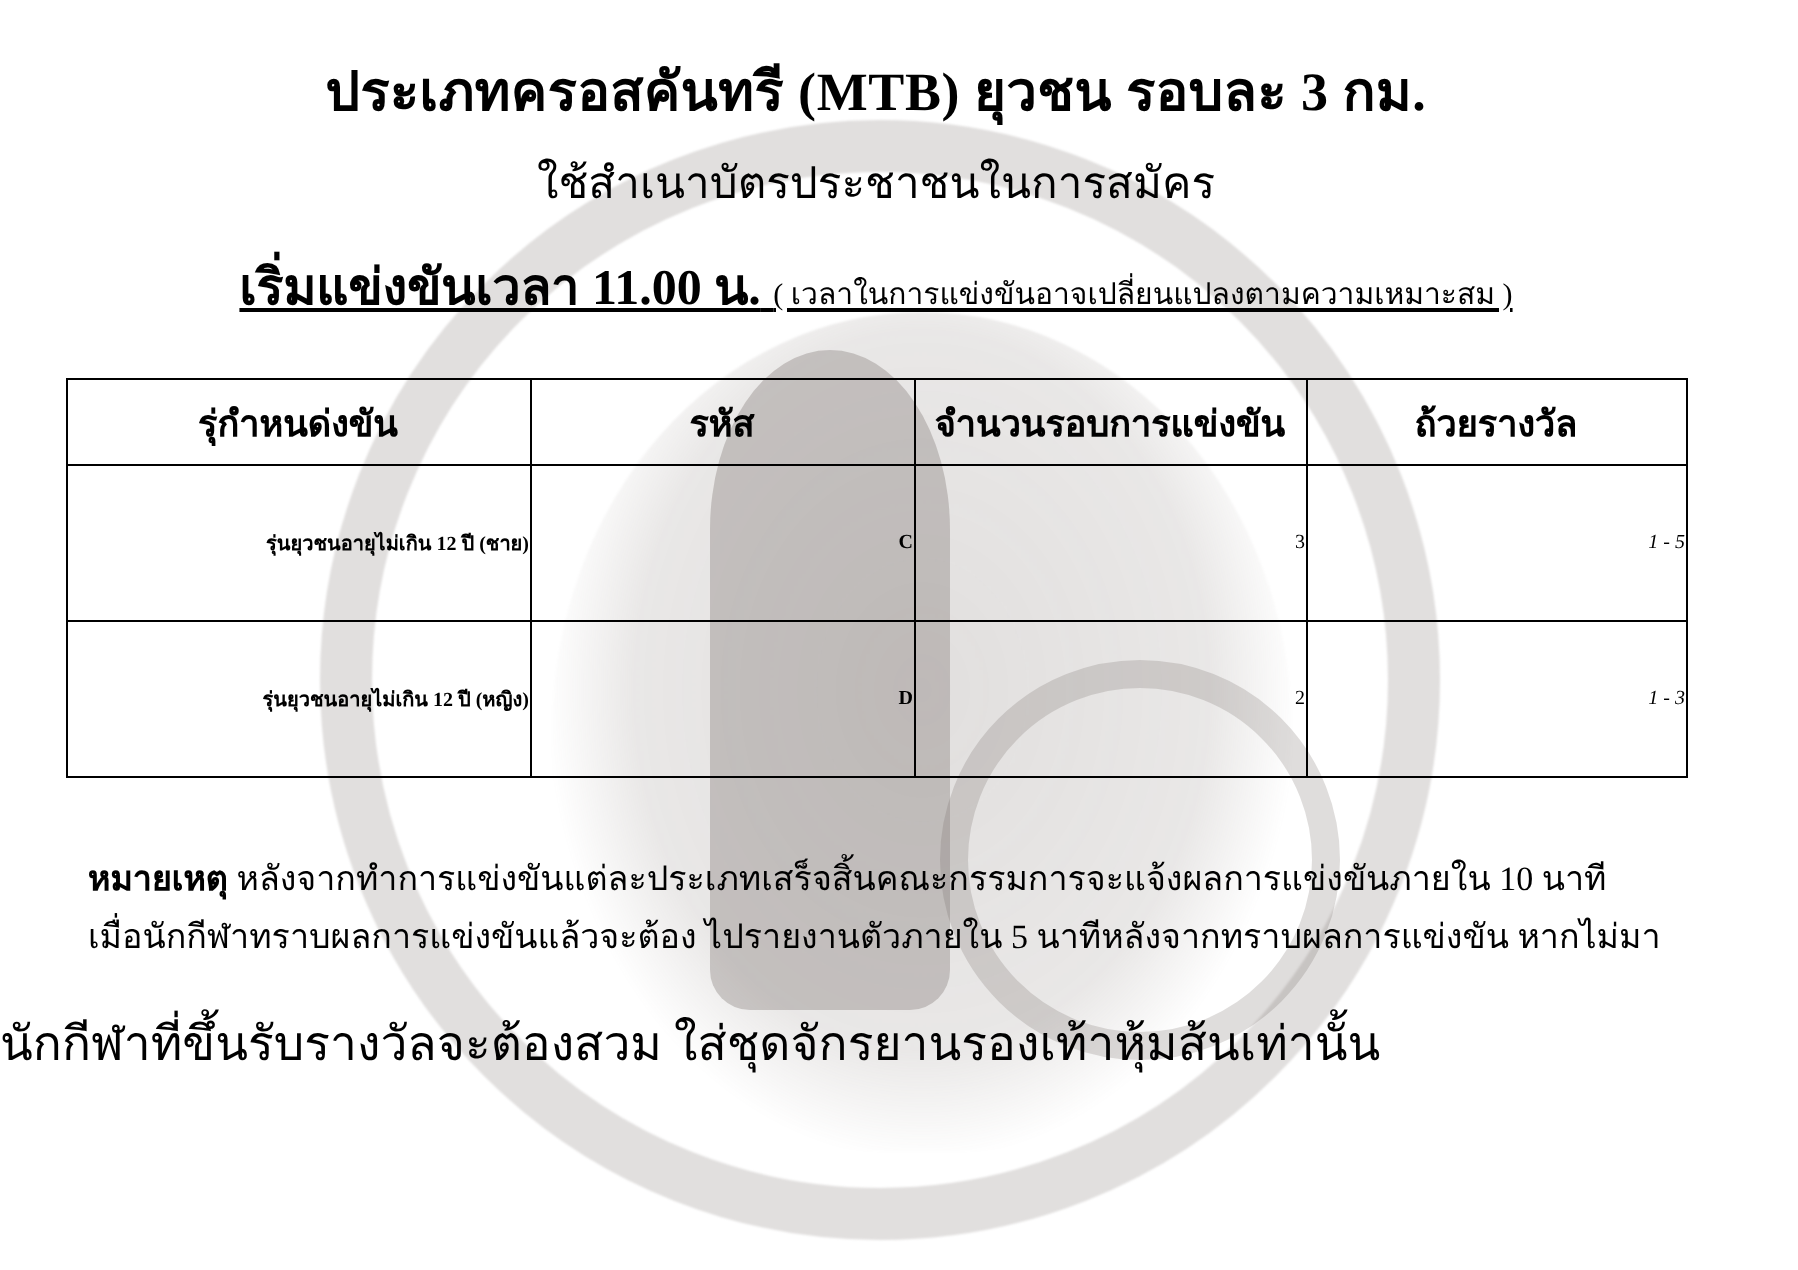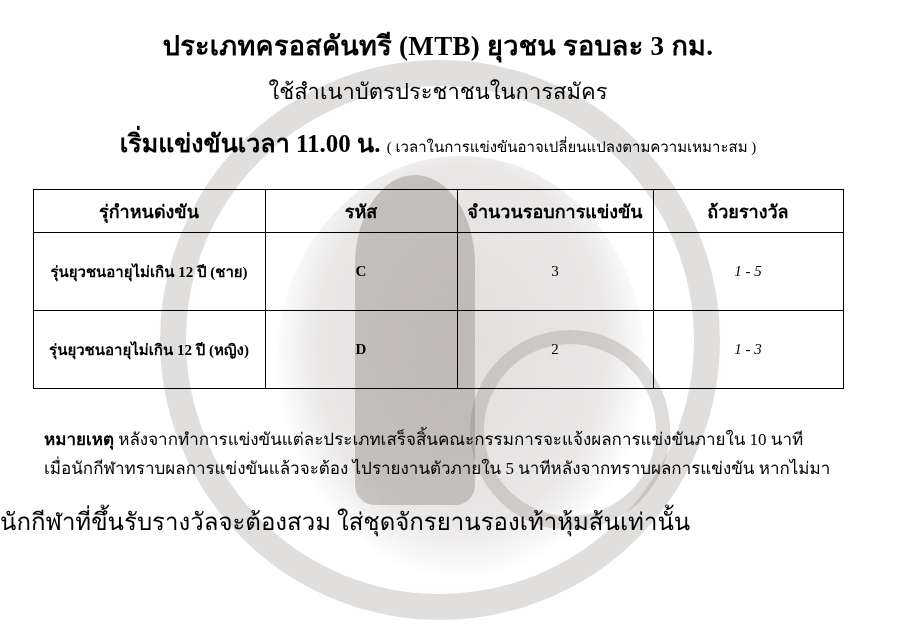--- a/index.html
+++ b/index.html
@@ -79,20 +79,21 @@
   .subtitle {
     text-align: center;
     font-size: 22px;
     margin: 12px 0 0 0;
   }
   .starttime {
     text-align: center;
     font-size: 25px;
     font-weight: bold;
     margin: 14px 0 0 0;
+    text-decoration: underline;
   }
   .starttime .note {
     font-size: 15px;
     font-weight: normal;
   }
   table.racetable {
     border-collapse: collapse;
     margin: 26px auto 0 auto;
     width: 810px;
     table-layout: fixed;
@@ -104,22 +105,22 @@
     vertical-align: middle;
   }
   table.racetable th {
     height: 42px;
     font-size: 18px;
     font-weight: bold;
     text-align: center;
   }
   table.racetable td {
     height: 77px;
-    font-size: 15px;
-    text-align: center;
+    font-size: 10px;
+    text-align: right;
   }
   td.cls {
     text-align: left;
     padding-left: 10px;
     font-weight: bold;
     font-size: 14px;
   }
   td.code {
     font-weight: bold;
     font-size: 15px;

